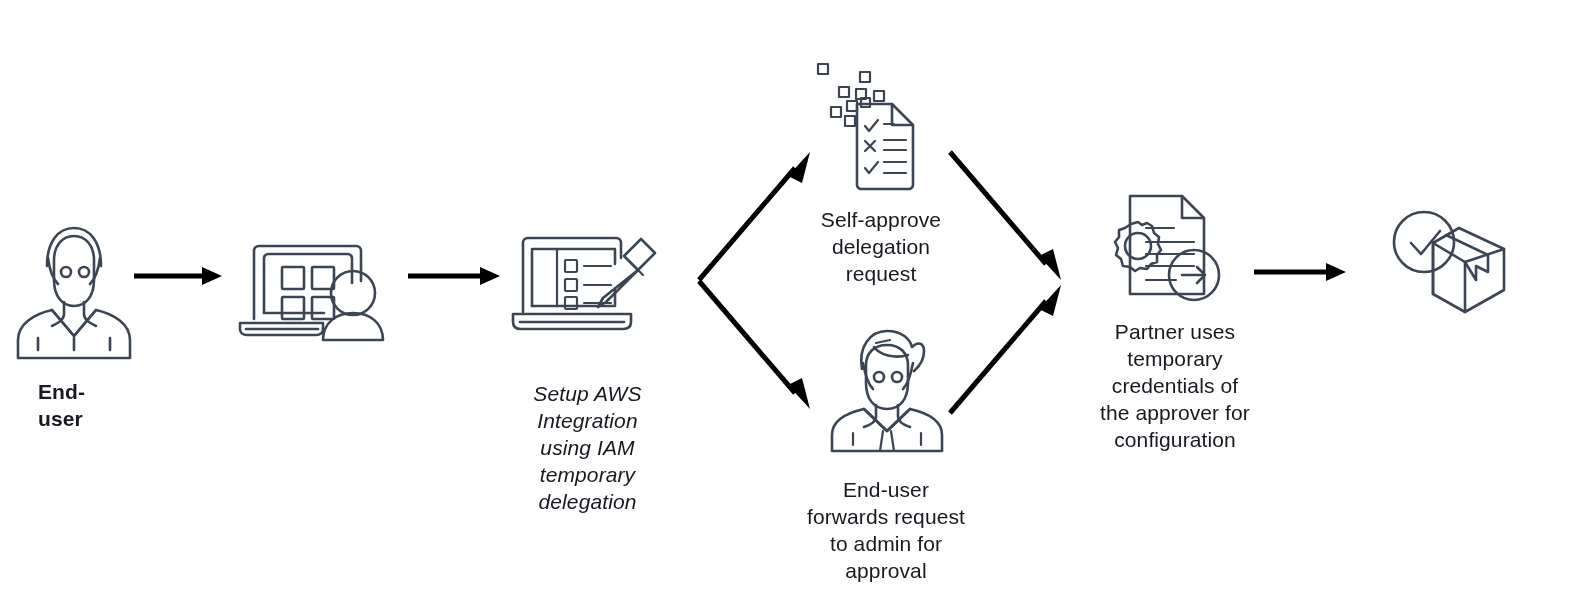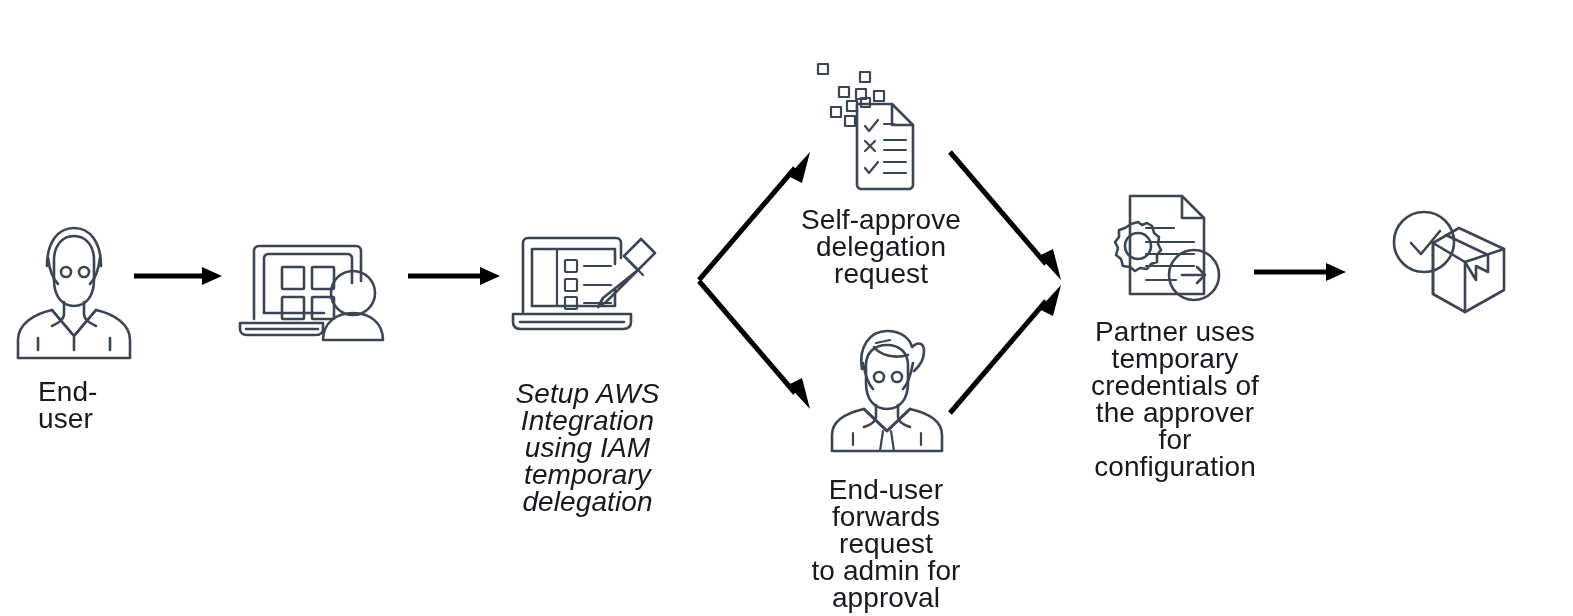--- a/index.html
+++ b/index.html
@@ -9,21 +9,21 @@
     font-family:"Liberation Sans","DejaVu Sans",sans-serif;
     overflow:hidden;
     position:relative;
   }
   .stage{position:absolute;inset:0;}
   .node{position:absolute;}
   .icon{display:block;}
   .label{
     position:absolute;
     color:#16191f;
-    font-size:28px;
+    font-size:21px;
     line-height:27px;
     text-align:center;
     white-space:pre-line;
     letter-spacing:.1px;
   }
   .label.left{text-align:left;}
   svg{display:block;overflow:visible;}
   .ln{fill:none;stroke:#3b4553;stroke-width:2.6;stroke-linecap:round;stroke-linejoin:round;}
   .ln-thin{fill:none;stroke:#3b4553;stroke-width:2.2;stroke-linecap:round;stroke-linejoin:round;}
   .arrow{position:absolute;}
@@ -45,21 +45,21 @@
       <circle class="ln" cx="70" cy="58" r="5"></circle>
       <path class="ln" d="M50 88 L50 100 C50 106 44 109 38 112"></path>
       <path class="ln" d="M70 88 L70 100 C70 106 76 109 82 112"></path>
       <path class="ln" d="M4 144 L4 126 C4 110 20 100 38 96 L60 122 L82 96 C100 100 116 110 116 126 L116 144 Z"></path>
       <path class="ln" d="M38 96 L60 122 L82 96"></path>
       <line class="ln" x1="24" y1="124" x2="24" y2="136"></line>
       <line class="ln" x1="60" y1="124" x2="60" y2="136"></line>
       <line class="ln" x1="96" y1="124" x2="96" y2="136"></line>
     </svg>
   </div>
-  <div class="label left" style="left:38px;top:378px;width:120px;">End-
+  <div class="label left" style="left:38px;top:378px;width:120px;font-weight:bold;">End-
 user</div>
 
   <div class="arrow" style="left:132px;top:262px;">
     <svg width="92" height="28" viewBox="0 0 92 28">
       <line x1="2" y1="14" x2="72" y2="14"></line>
       <polygon points="70,5 90,14 70,23"></polygon>
     </svg>
   </div>
 
   <div class="node" style="left:236px;top:243px;">

